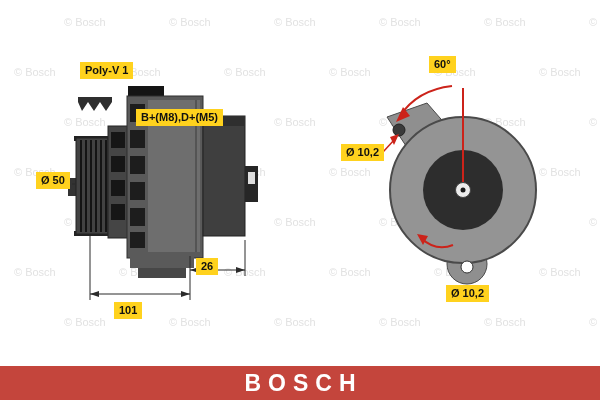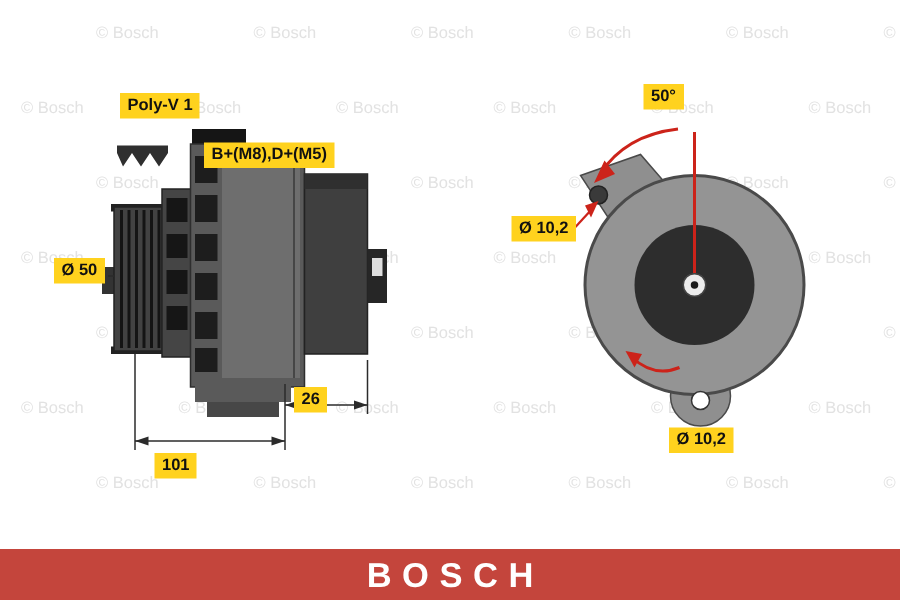--- a/index.html
+++ b/index.html
@@ -162,25 +162,25 @@
       </g>
       <g fill="var(--annotation-red,#cc231a)">
         <polygon points="396,122 403,107 410,116"></polygon>
         <polygon points="399,134 390,137 394,145"></polygon>
         <polygon points="417,234 428,236 423,245"></polygon>
       </g>
     </g>
   </svg>
 
   <div class="ylabel" style="left:80px; top:62px">Poly-V 1</div>
-  <div class="ylabel" style="left:136px; top:95px">B+(M8),D+(M5)</div>
+  <div class="ylabel" style="left:136px; top:109px">B+(M8),D+(M5)</div>
   <div class="ylabel" style="left:36px; top:172px">Ø 50</div>
   <div class="ylabel" style="left:196px; top:258px">26</div>
-  <div class="ylabel" style="left:103px; top:302px">101</div>
-  <div class="ylabel" style="left:429px; top:56px">50°</div>
+  <div class="ylabel" style="left:114px; top:302px">101</div>
+  <div class="ylabel" style="left:429px; top:56px">60°</div>
   <div class="ylabel" style="left:341px; top:144px">Ø 10,2</div>
   <div class="ylabel" style="left:446px; top:285px">Ø 10,2</div>
 
   <div class="footer">
     <span>BOSCH</span>
   </div>
 
 </div>
 
 </body></html>

